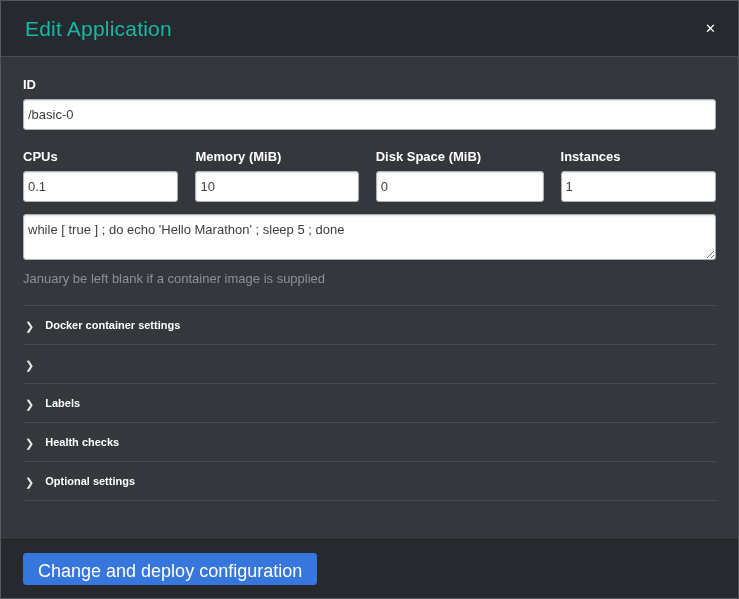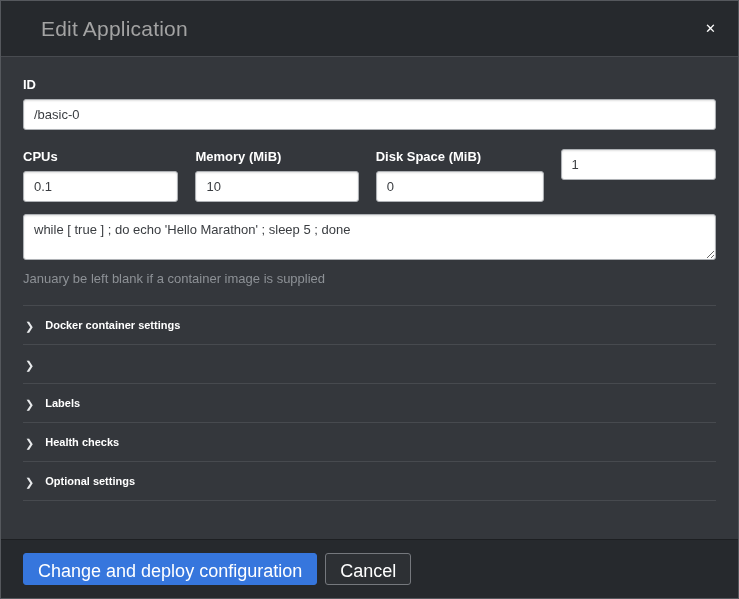--- a/index.html
+++ b/index.html
@@ -19,25 +19,24 @@
     overflow: hidden;
   }
   .modal-header {
     position: relative;
     background: #26292d;
     padding: 16px 24px 15px 24px;
     border-bottom: 1px solid #484b50;
     flex: 0 0 auto;
   }
   .modal-title {
-    color: #a3a3a3;
+    color: #14b8a6;
     font-size: 21px;
     font-weight: 400;
     letter-spacing: 0.2px;
-    margin-left: 16px;
   }
   .close-btn {
     position: absolute;
     top: 17px;
     right: 16px;
     background: transparent;
     border: none;
     color: #ffffff;
     font-size: 13px;
     line-height: 1;
@@ -57,21 +56,21 @@
     font-size: 13px;
     font-weight: bold;
     margin-bottom: 7px;
   }
   .text-input {
     width: 100%;
     height: 31px;
     background: #ffffff;
     border: 1px solid #aeb1b5;
     border-radius: 3px;
-    padding: 5px 10px;
+    padding: 5px 4px;
     font-size: 13px;
     color: #3a3d41;
     font-family: inherit;
     box-shadow: inset 0 1px 2px rgba(0,0,0,0.12);
   }
   .field-row {
     display: grid;
     grid-template-columns: 1fr 1.05fr 1.08fr 1fr;
     column-gap: 17px;
     margin-bottom: 12px;
@@ -164,20 +163,21 @@
       </div>
       <div>
         <label class="field-label">Memory (MiB)</label>
         <input class="text-input" type="text" value="10" style="">
       </div>
       <div>
         <label class="field-label">Disk Space (MiB)</label>
         <input class="text-input" type="text" value="0" style="">
       </div>
       <div>
+        <label class="field-label">Instances</label>
         <input class="text-input" type="text" value="1" style="">
       </div>
     </div>
 
     <div class="form-group">
       <textarea class="text-input" style="">while [ true ] ; do echo 'Hello Marathon' ; sleep 5 ; done</textarea>
       <div class="help-text">January be left blank if a container image is supplied</div>
     </div>
 
     <div class="sections">
@@ -199,16 +199,15 @@
       <div class="section-row">
         <span class="section-chevron">❯</span>
         <span class="section-label">Optional settings</span>
       </div>
     </div>
 
   </div>
 
   <div class="modal-footer">
     <button class="btn btn-primary">Change and deploy configuration</button>
-    <button class="btn btn-default">Cancel</button>
   </div>
 
 </div>
 
 </body></html>

